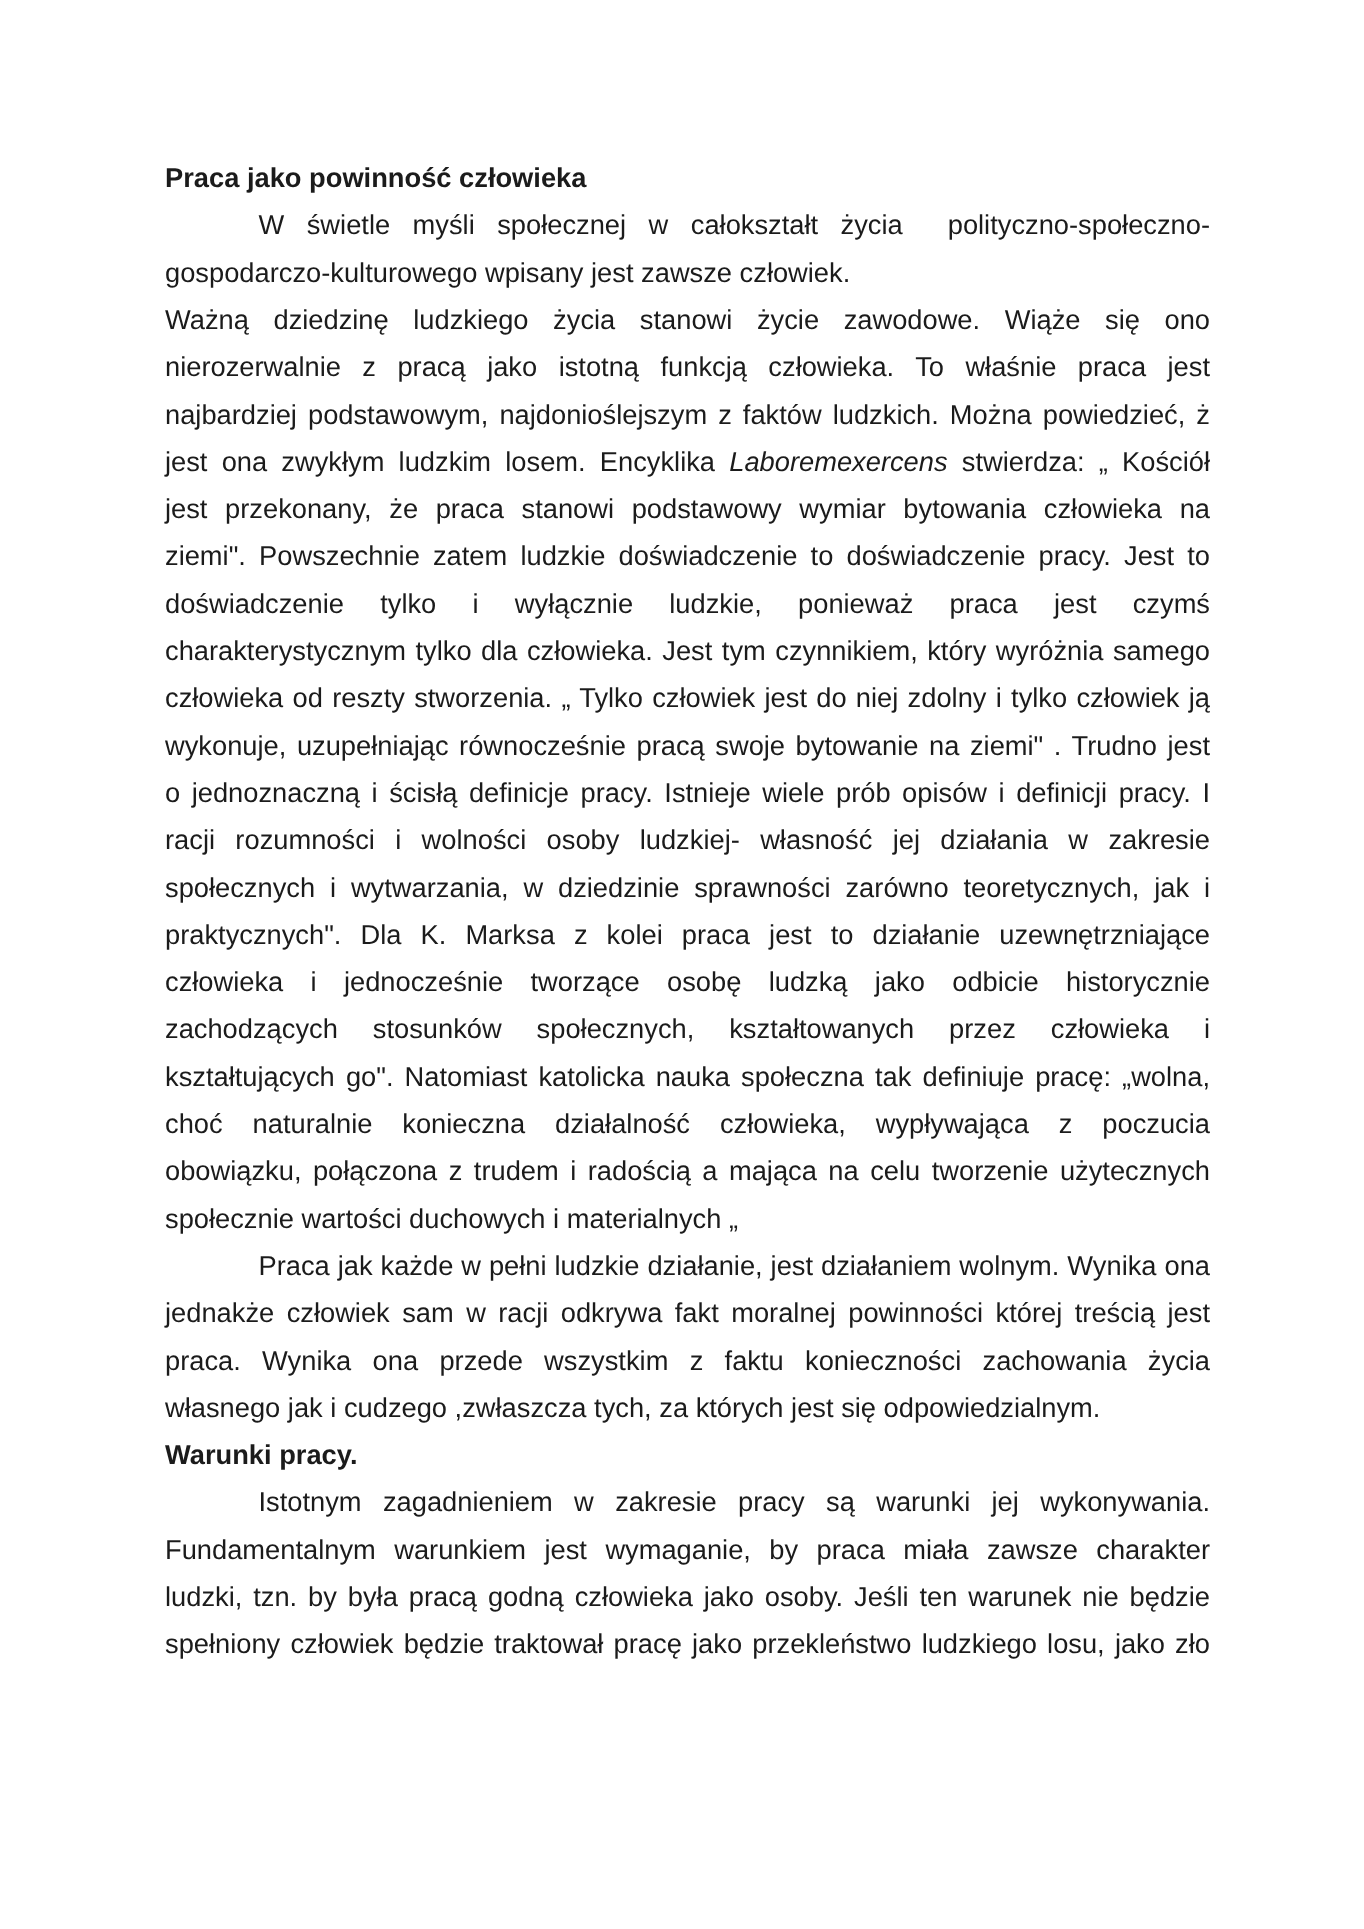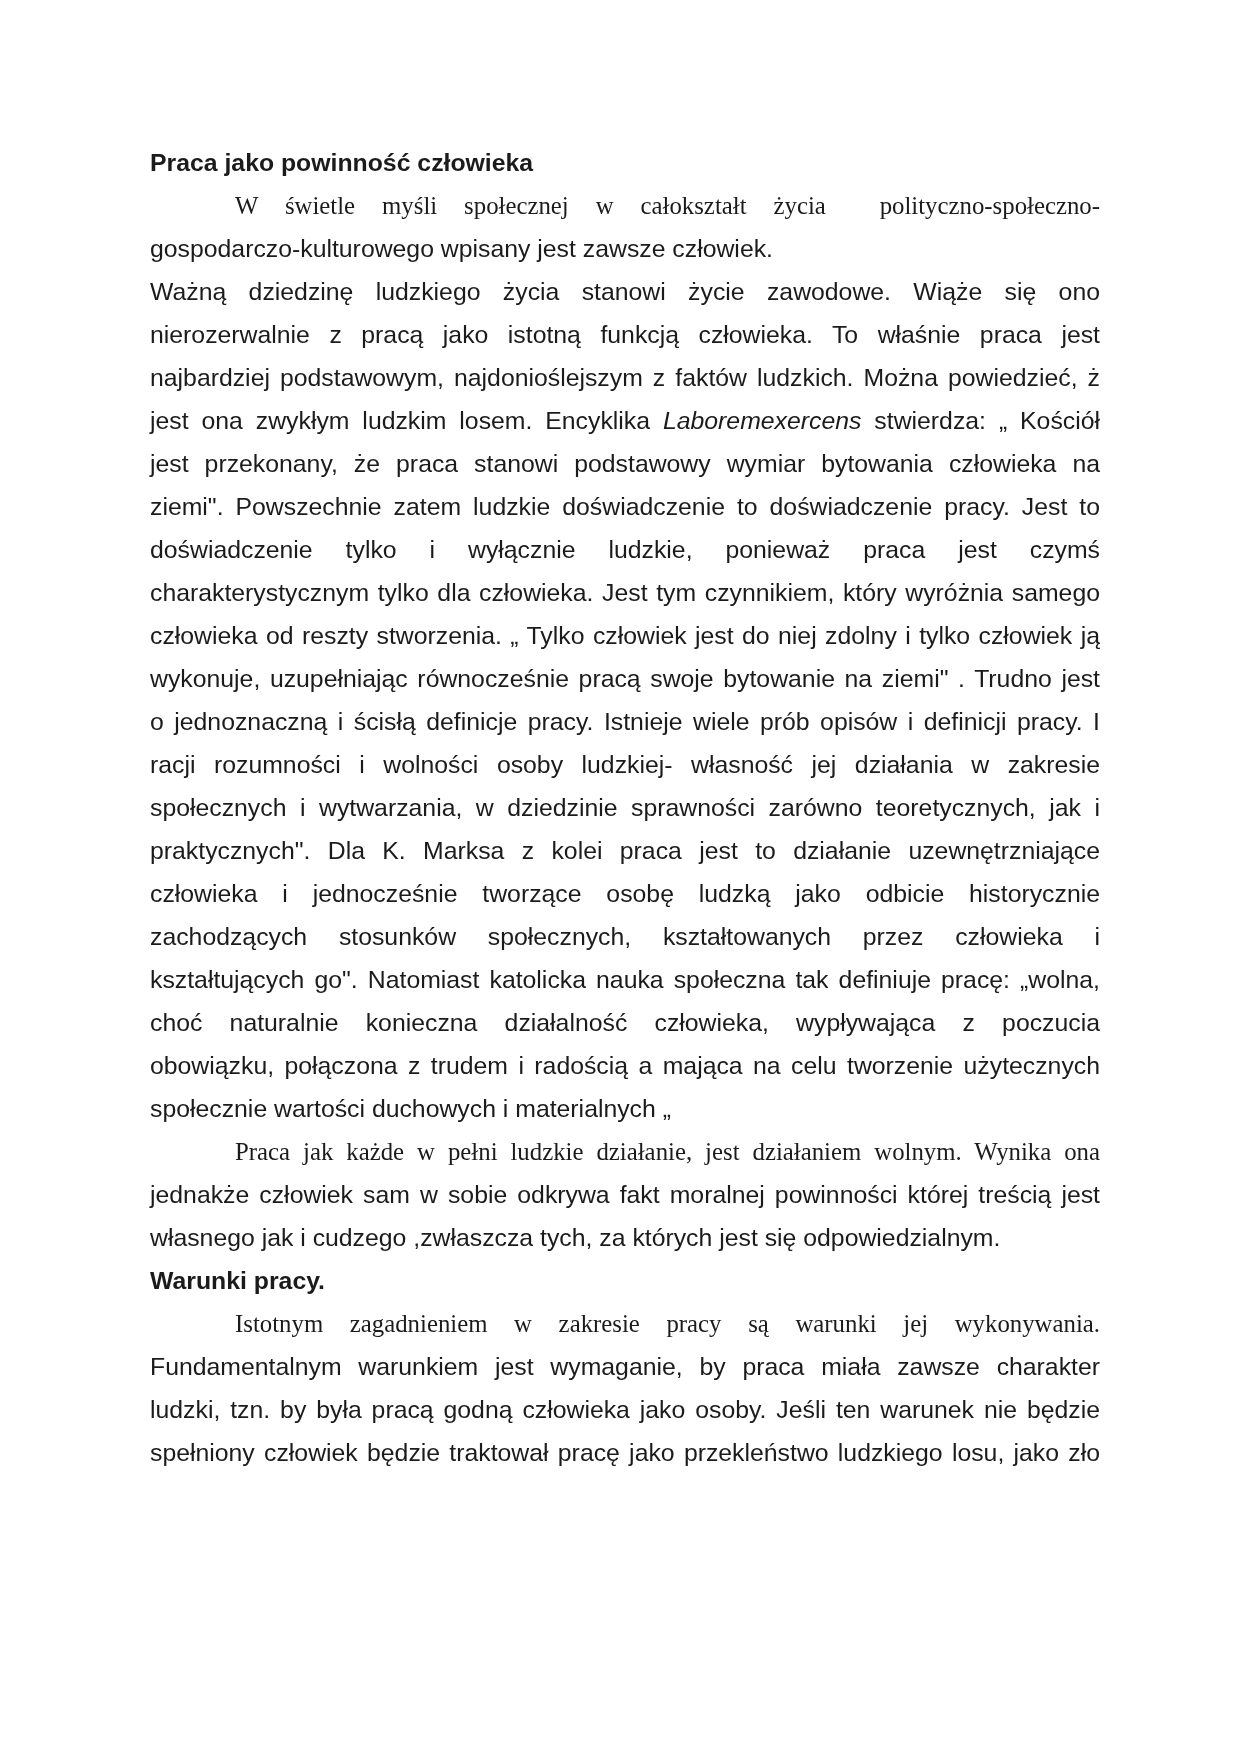--- a/index.html
+++ b/index.html
@@ -29,21 +29,20 @@
     text-align: left;
     white-space: normal;
     margin-left: 16px;
   }
   .line.j {
     text-align: justify;
     text-align-last: justify;
   }
   .line.ind {
     text-indent: 85px;
-    font-family: Liberation Serif, serif;
   }
   .line.b {
     font-weight: bold;
   }
   .it {
     font-style: italic;
   }
 </style>
 </head>
 <body>
@@ -67,21 +66,22 @@
       <div class="line j"><span>racji rozumności i wolności osoby ludzkiej- własność jej działania w zakresie</span></div>
       <div class="line j"><span>społecznych i wytwarzania, w dziedzinie sprawności zarówno teoretycznych, jak i</span></div>
       <div class="line j"><span>praktycznych". Dla K. Marksa z kolei praca jest to działanie uzewnętrzniające</span></div>
       <div class="line j"><span>człowieka i jednocześnie tworzące osobę ludzką jako odbicie historycznie</span></div>
       <div class="line j"><span>zachodzących stosunków społecznych, kształtowanych przez człowieka i</span></div>
       <div class="line j"><span>kształtujących go". Natomiast katolicka nauka społeczna tak definiuje pracę: „wolna,</span></div>
       <div class="line j"><span>choć naturalnie konieczna działalność człowieka, wypływająca z poczucia</span></div>
       <div class="line j"><span>obowiązku, połączona z trudem i radością a mająca na celu tworzenie użytecznych</span></div>
       <div class="line"><span>społecznie wartości duchowych i materialnych „</span></div>
       <div class="line j ind"><span>Praca jak każde w pełni ludzkie działanie, jest działaniem wolnym. Wynika ona</span></div>
-      <div class="line j"><span>jednakże człowiek sam w sobie odkrywa fakt moralnej powinności której treścią jest</span></div>
+      <div class="line j"><span>jednakże człowiek sam w racji odkrywa fakt moralnej powinności której treścią jest</span></div>
+      <div class="line j"><span>praca. Wynika ona przede wszystkim z faktu konieczności zachowania życia</span></div>
       <div class="line"><span>własnego jak i cudzego ,zwłaszcza tych, za których jest się odpowiedzialnym.</span></div>
       <div class="line b"><span>Warunki pracy.</span></div>
       <div class="line j ind"><span>Istotnym zagadnieniem w zakresie pracy są warunki jej wykonywania.</span></div>
       <div class="line j"><span>Fundamentalnym warunkiem jest wymaganie, by praca miała zawsze charakter</span></div>
       <div class="line j"><span>ludzki, tzn. by była pracą godną człowieka jako osoby. Jeśli ten warunek nie będzie</span></div>
       <div class="line j"><span>spełniony człowiek będzie traktował pracę jako przekleństwo ludzkiego losu, jako zło</span></div>
     </div>
 </div>
 
 </body></html>

